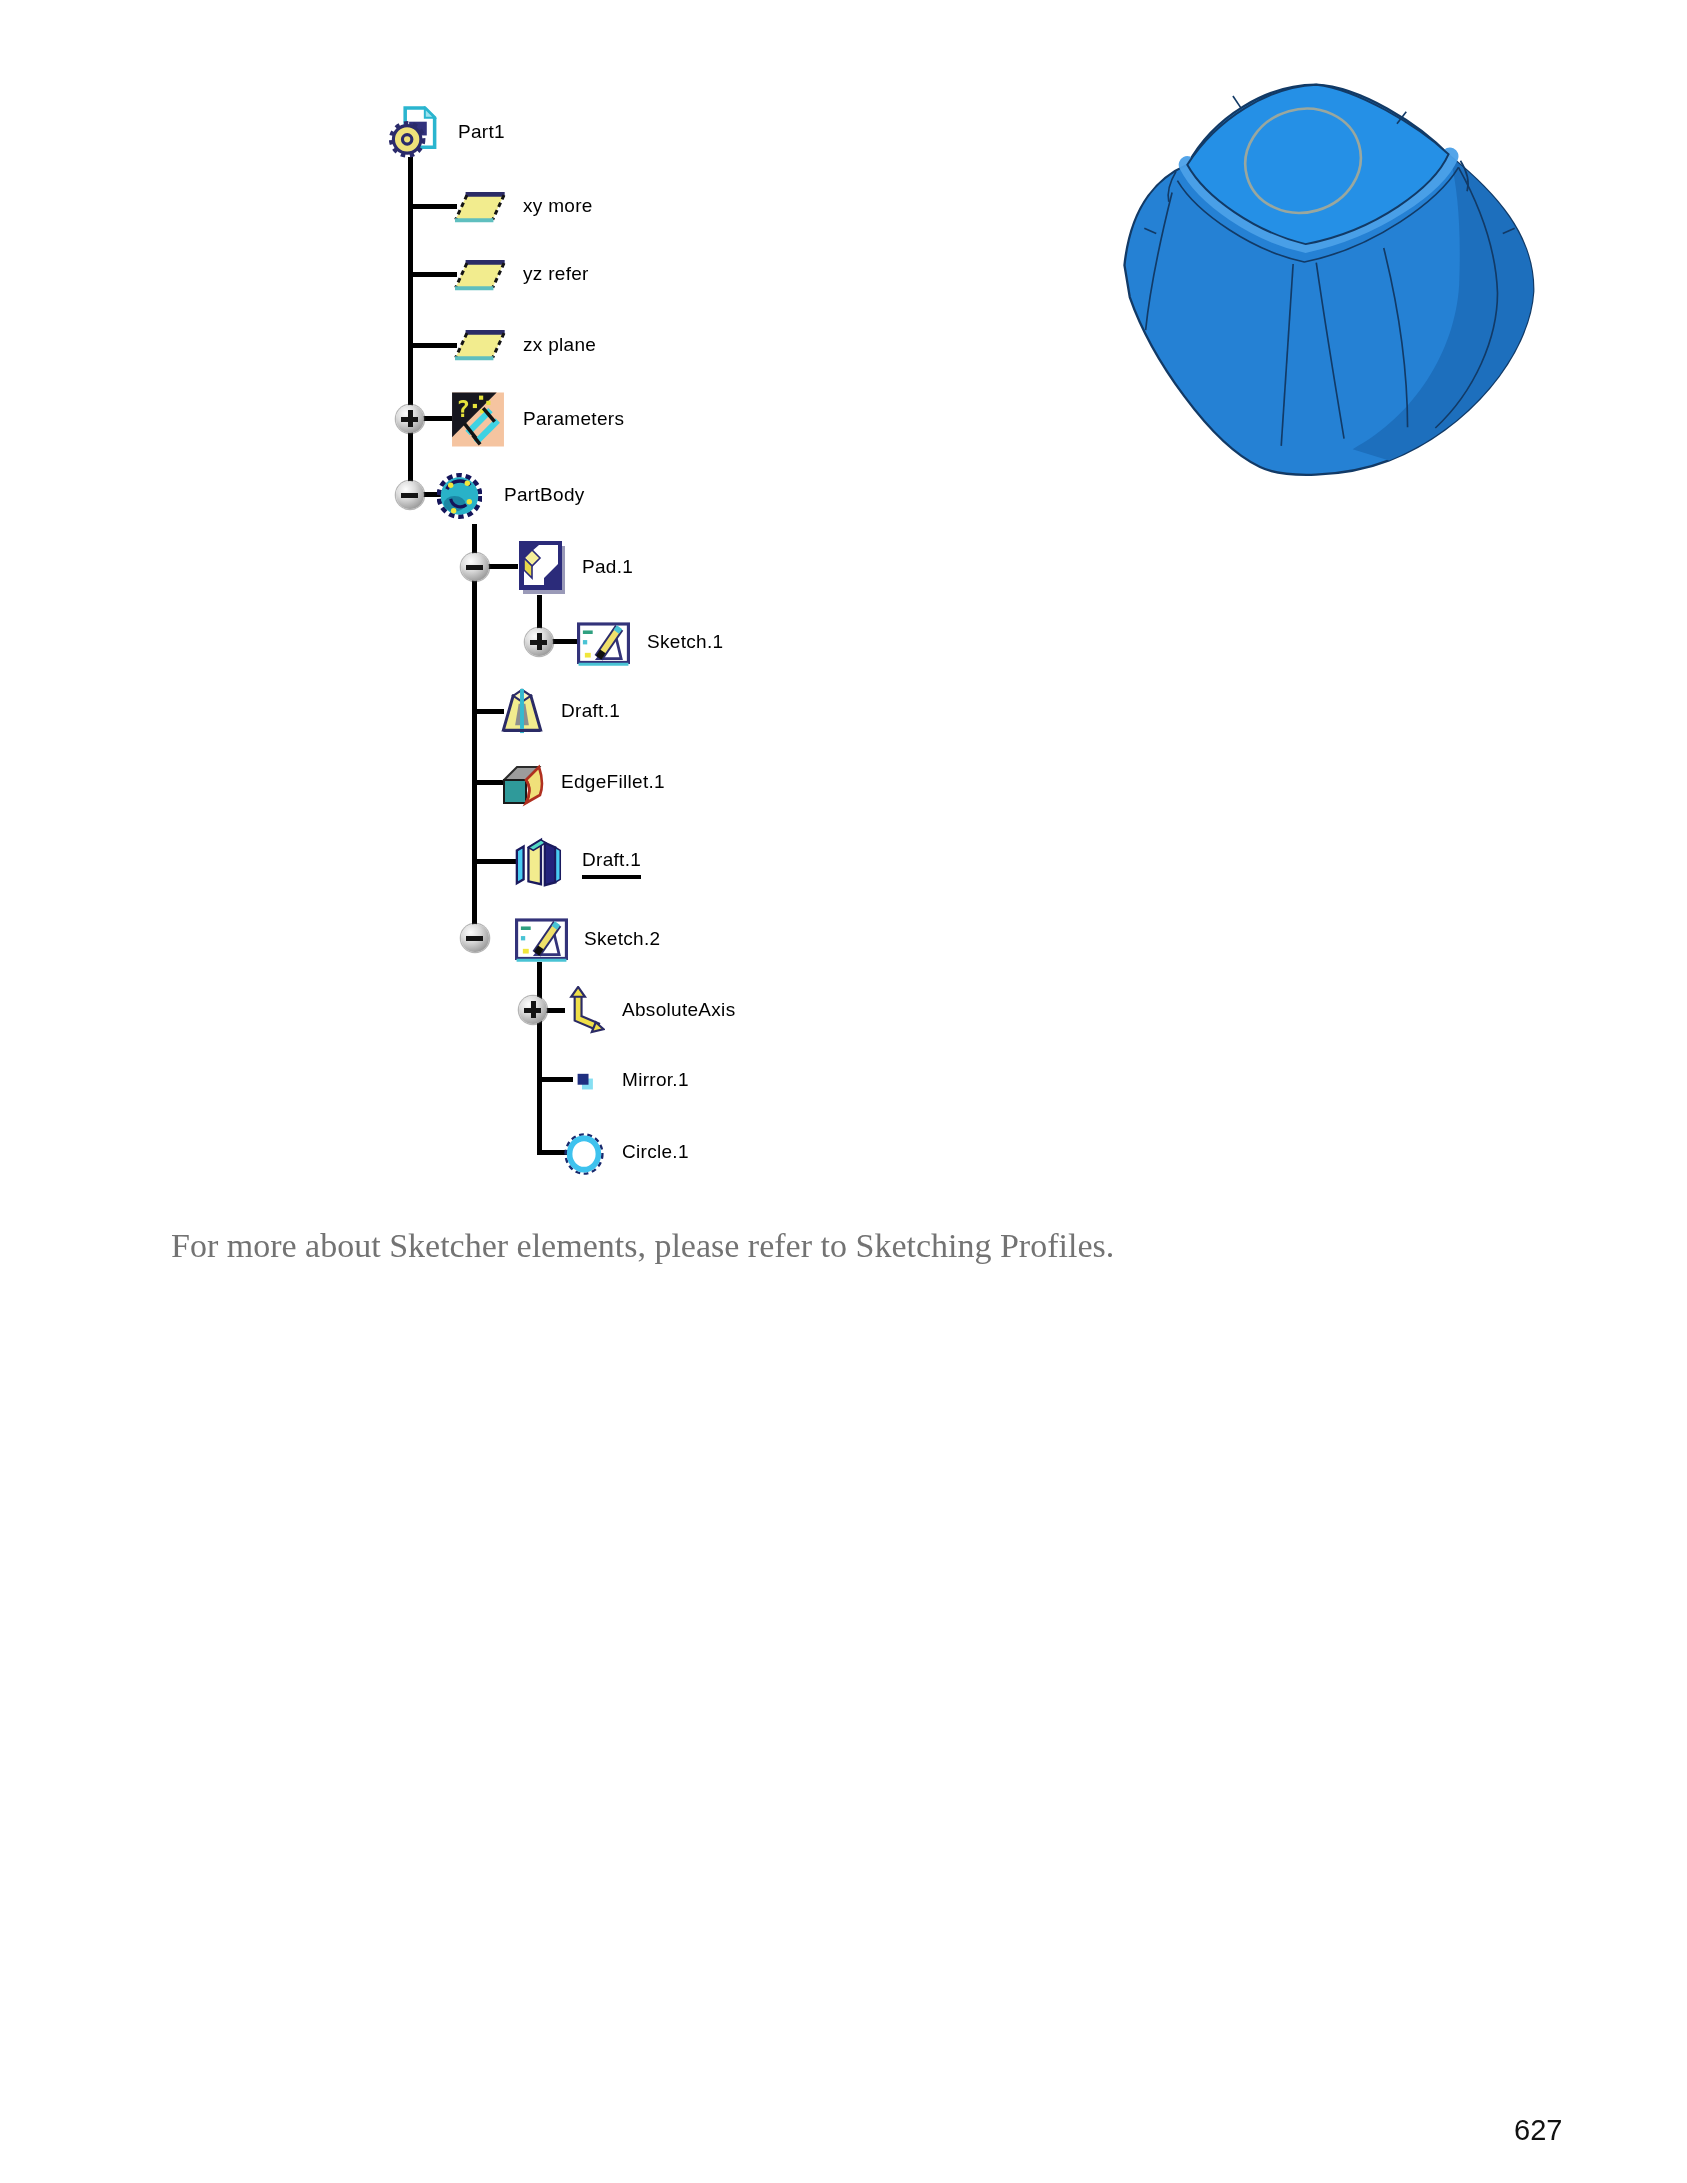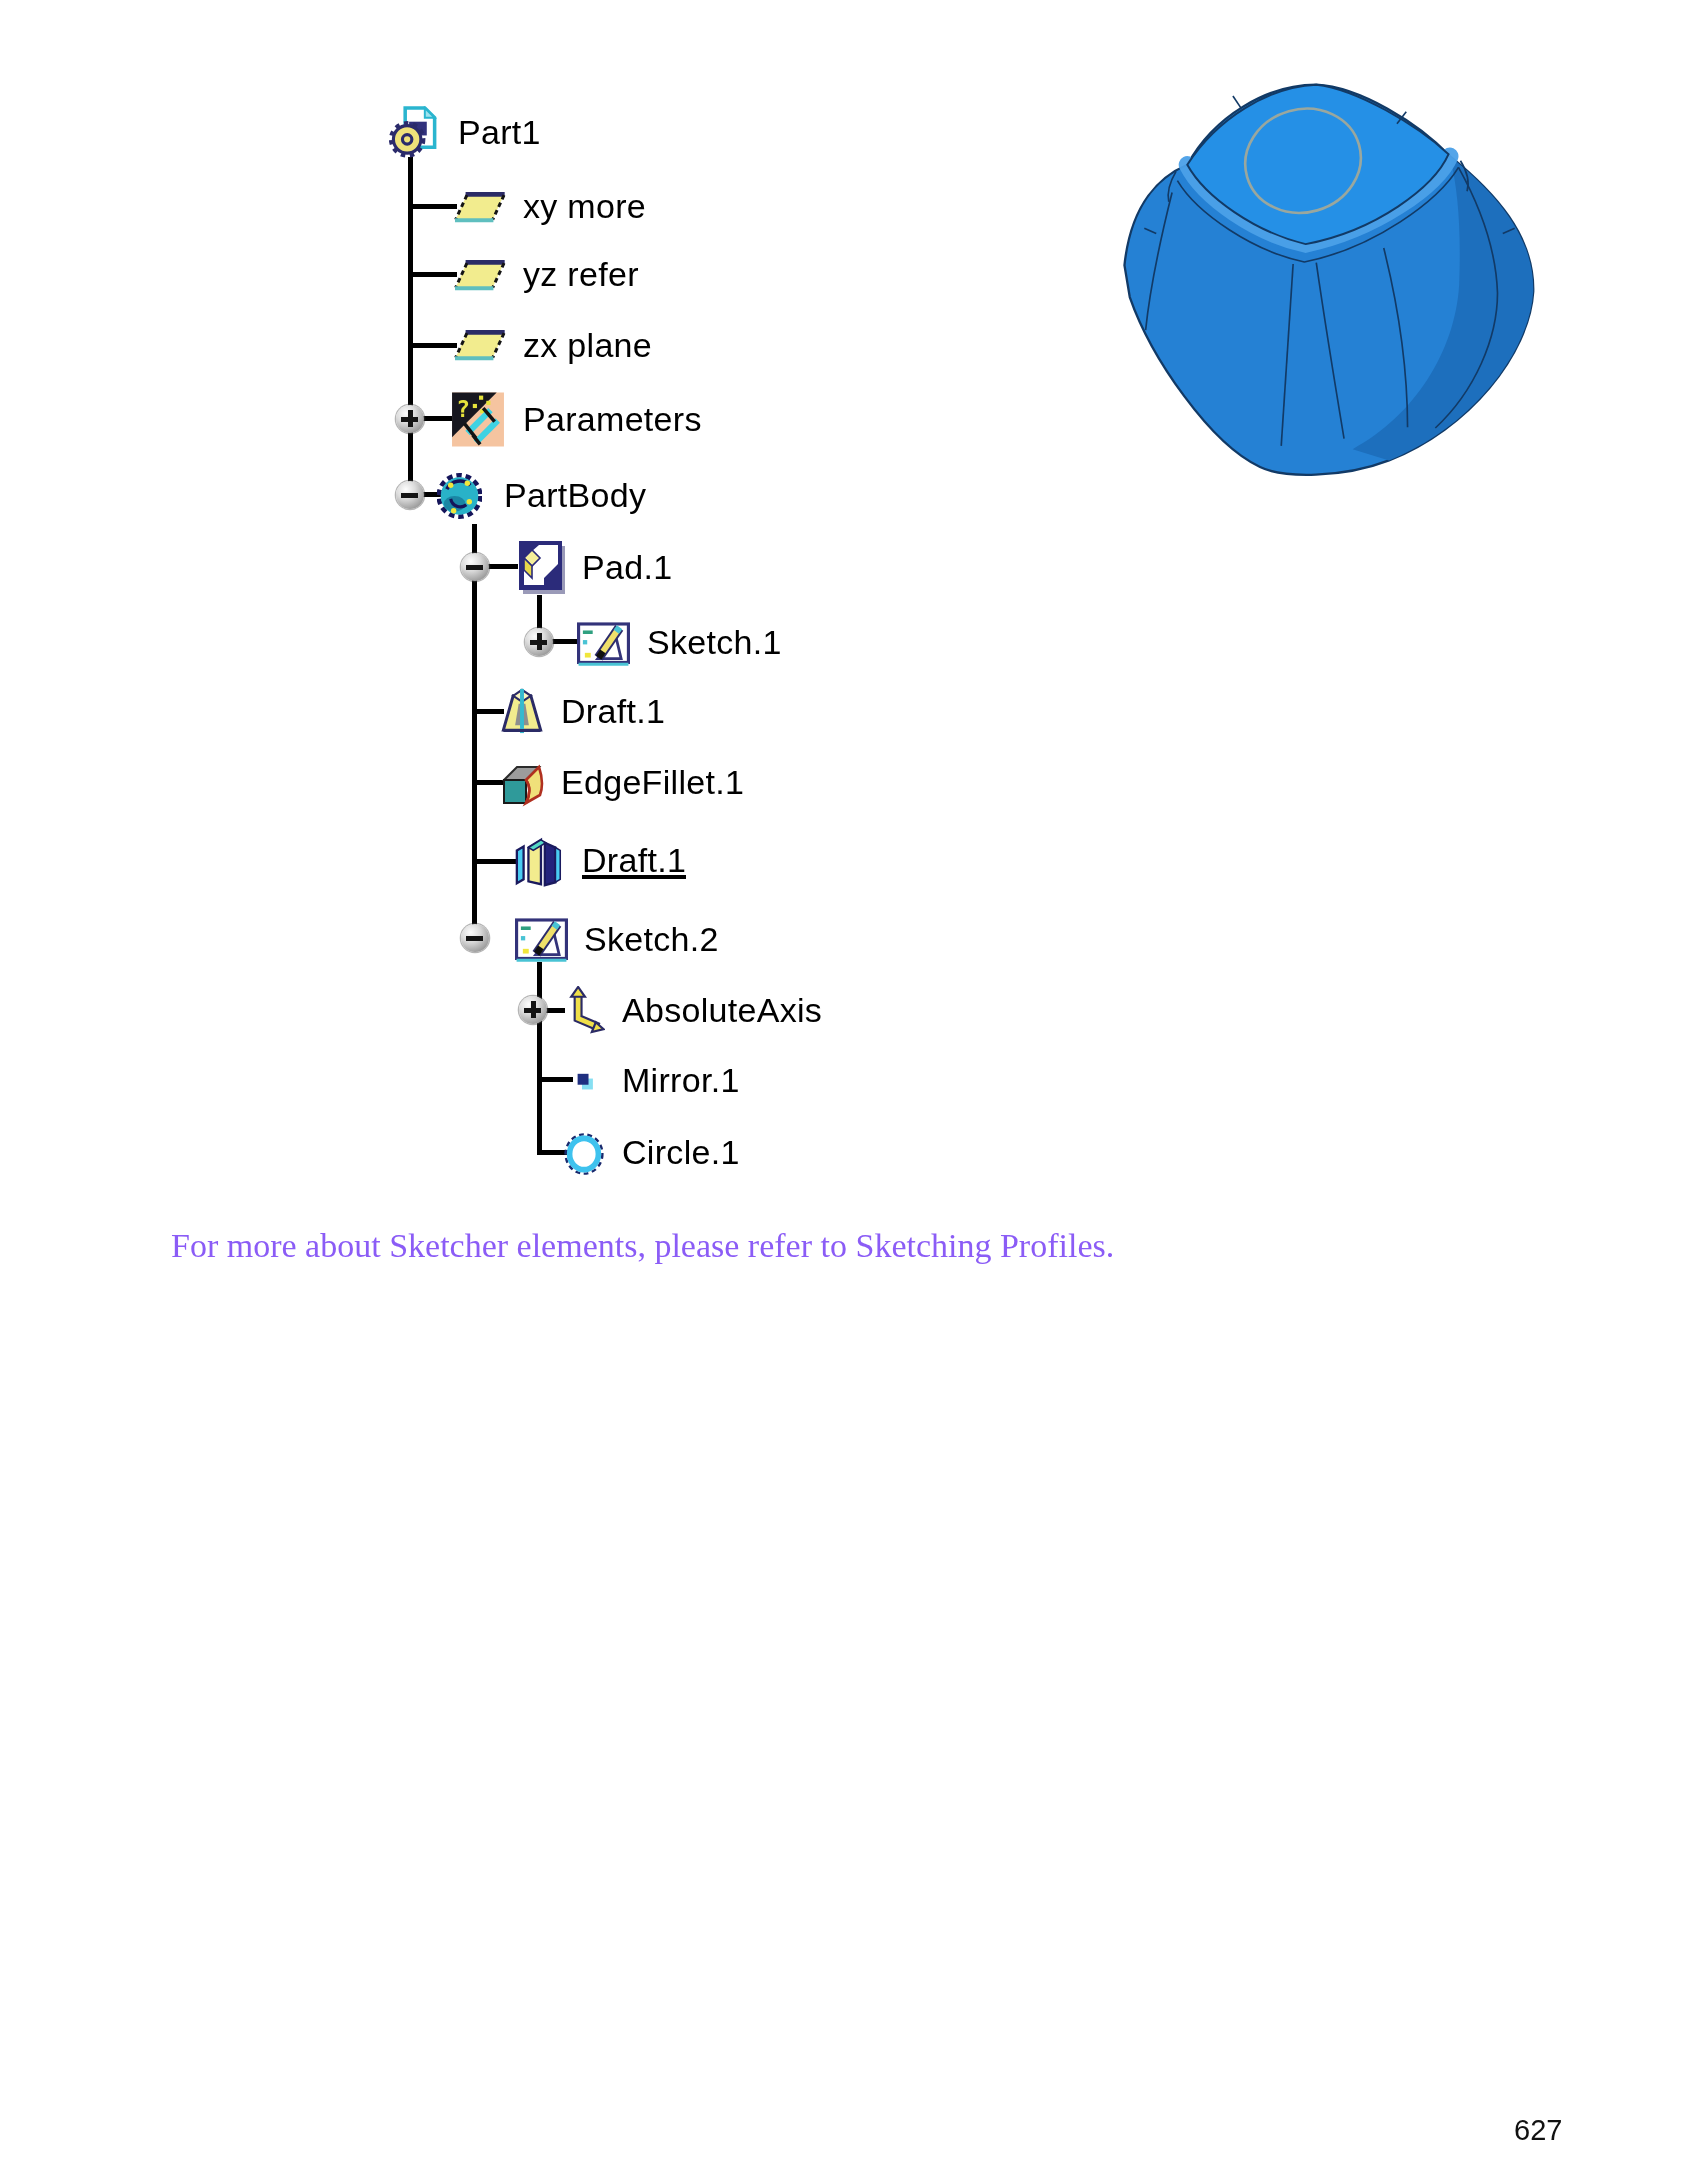--- a/index.html
+++ b/index.html
@@ -9,29 +9,29 @@
   .tree{position:absolute;left:0;top:0;width:1687px;height:2183px;}
   .tl{position:absolute;background:#000000;}
   .tl.v{width:5.3px;}
   .tl.h{height:5.3px;}
   .expander{position:absolute;width:28px;height:28px;border-radius:50%;
     background:radial-gradient(circle at 35% 30%,#fdfdfd 0%,#dcdcdc 35%,#a9a9a9 68%,#787878 100%);
     box-shadow:0 0 0 1.3px rgba(70,70,70,.4);}
   .expander::after{content:"";position:absolute;left:5.3px;top:12px;width:17px;height:4.6px;background:#141414;}
   .expander.plus::before{content:"";position:absolute;left:12px;top:5.3px;width:4.6px;height:17px;background:#141414;}
   .icon{position:absolute;}
-  .lbl{position:absolute;font-size:34px;line-height:34px;color:#000;white-space:nowrap;
+  .lbl{position:absolute;font-size:19px;line-height:34px;color:#000;white-space:nowrap;
        letter-spacing:0.3px;}
   .lbl.underlined{border-bottom:4.6px solid #000;padding-bottom:0px;line-height:30px;}
   .icon text{font-family:"DejaVu Sans Mono",monospace;font-weight:bold;}
   
   .viewer{position:absolute;left:1098px;top:60px;width:463px;height:437px;}
   
   .body-text{position:absolute;left:171px;top:1225px;margin:0;font-family:"Liberation Serif",serif;
-    font-size:34px;line-height:41px;color:#8b5cf6;white-space:nowrap;}
+    font-size:34px;line-height:41px;color:#737373;white-space:nowrap;}
   .page-number{position:absolute;left:1514px;top:2114px;font-size:29px;color:#111;}
 </style>
 </head>
 <body>
 
 <div class="page">
 
   <div class="tree">
 
     <div class="tl v" style="left:408px;top:157px;height:340px"></div>

